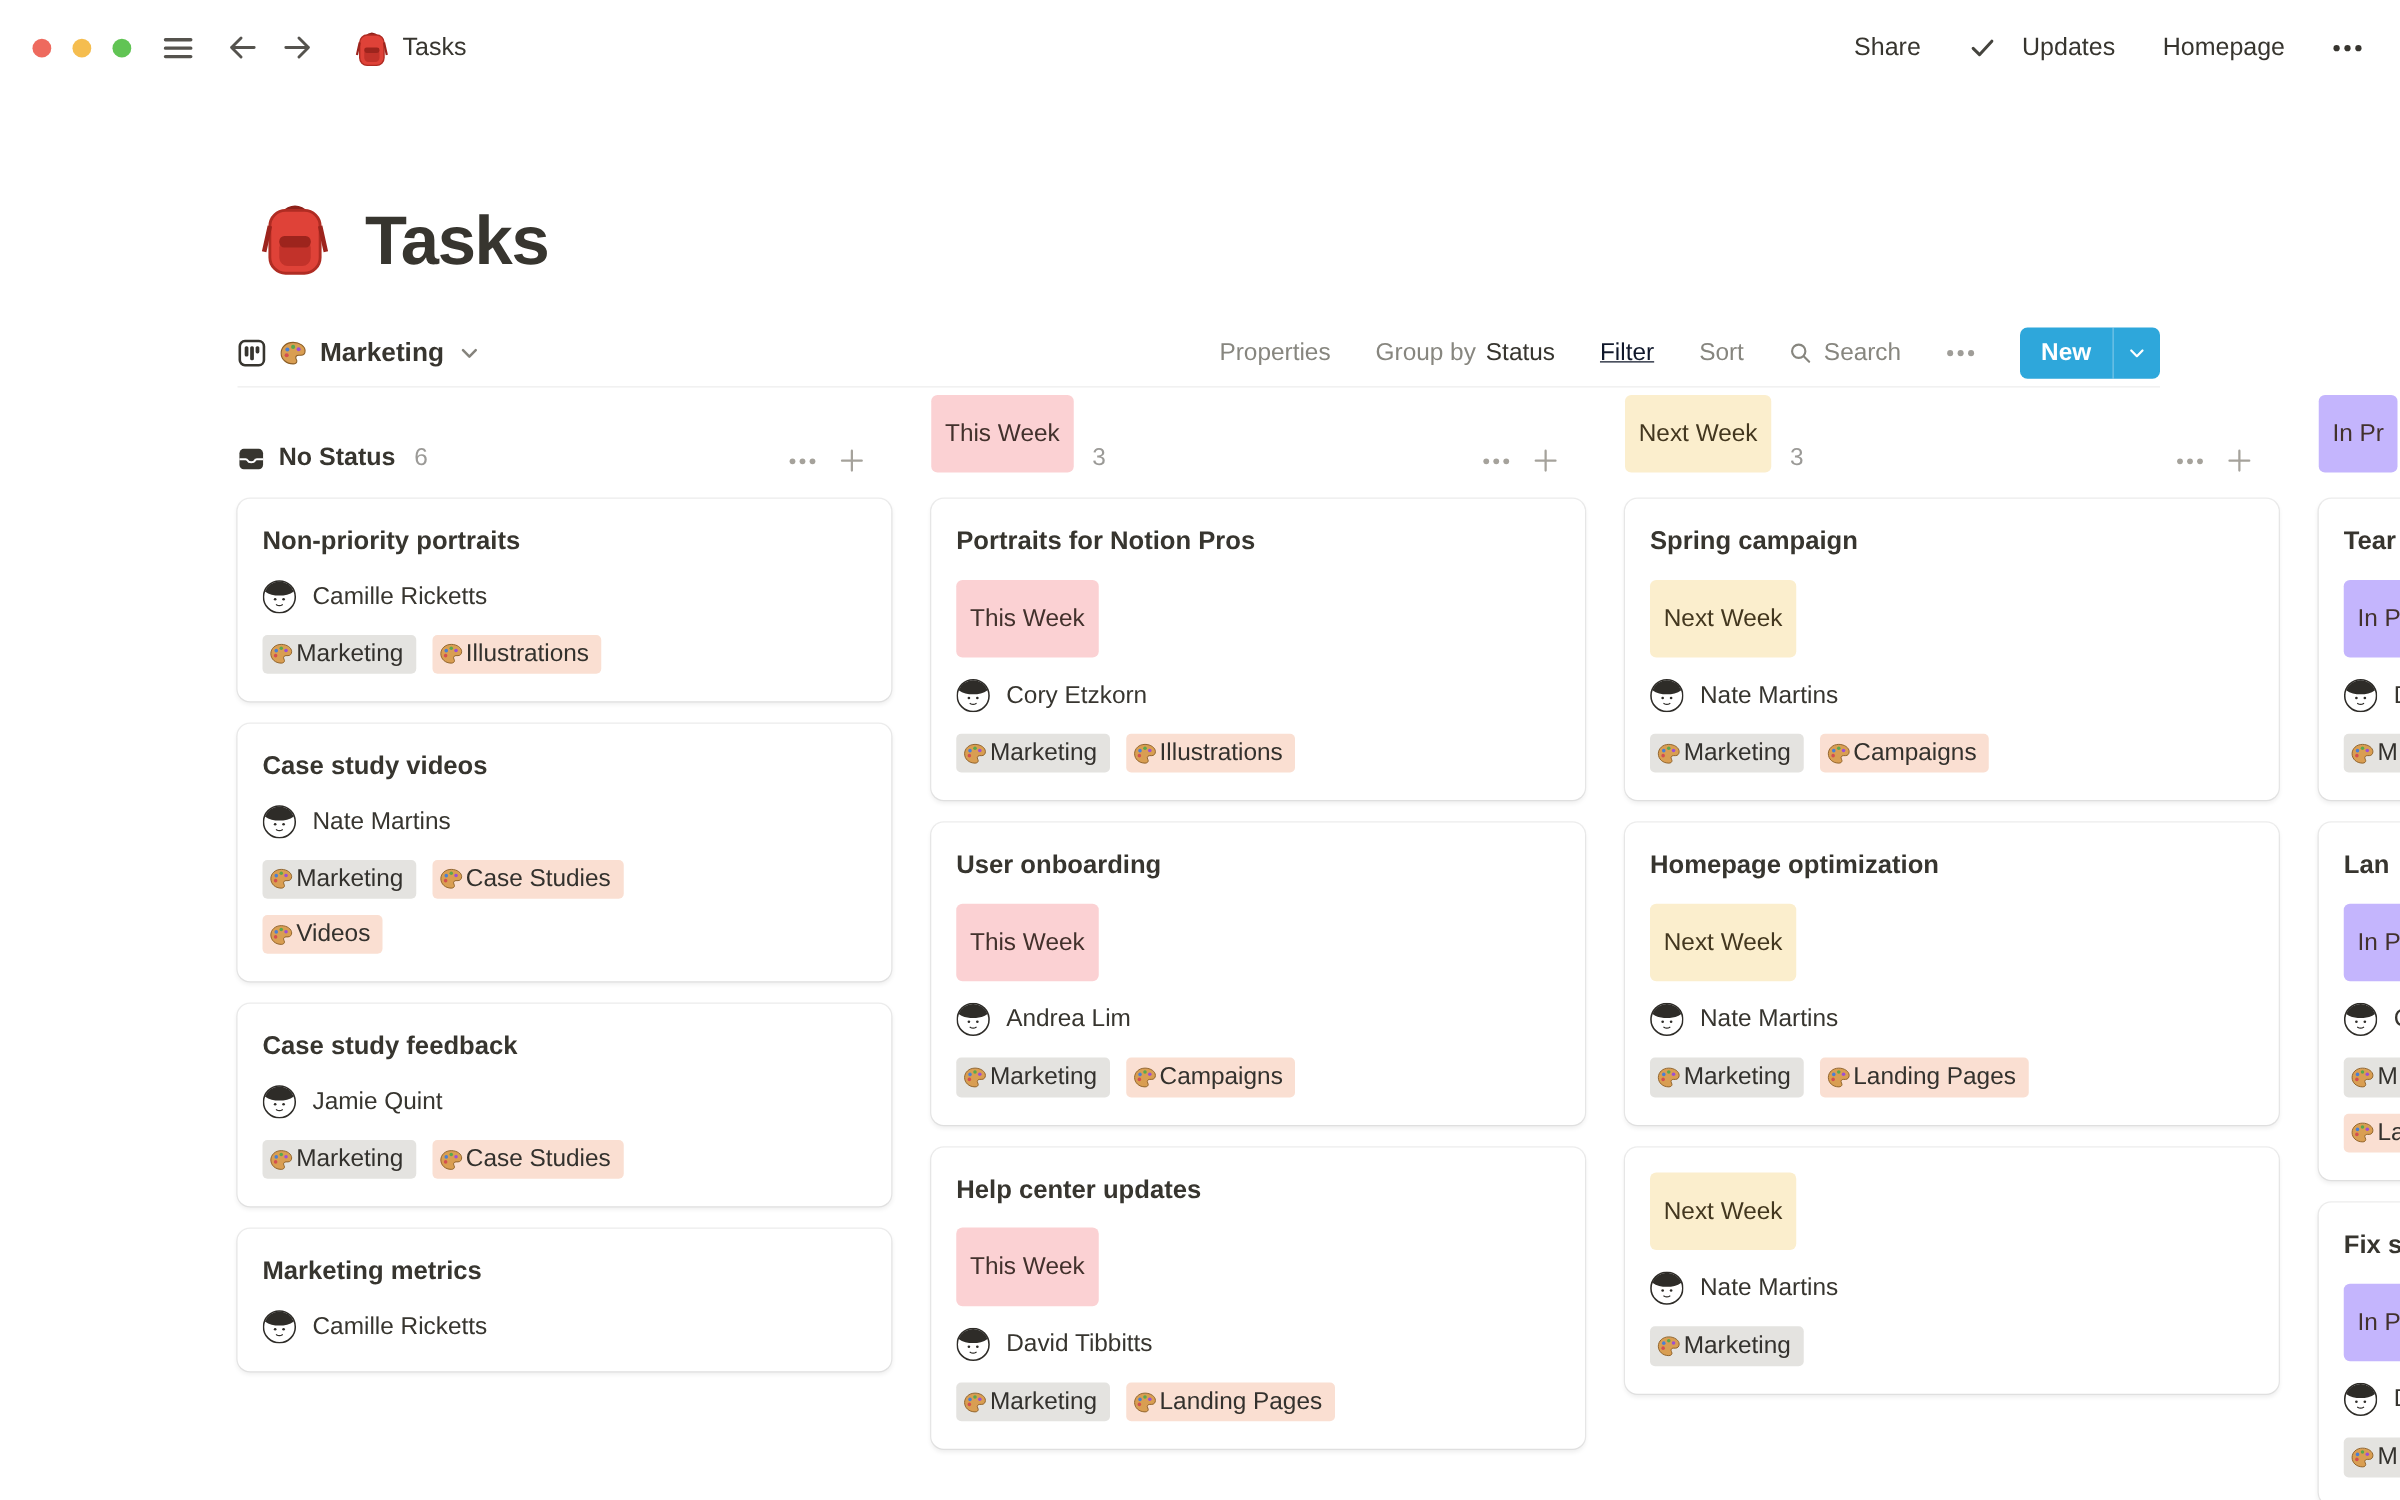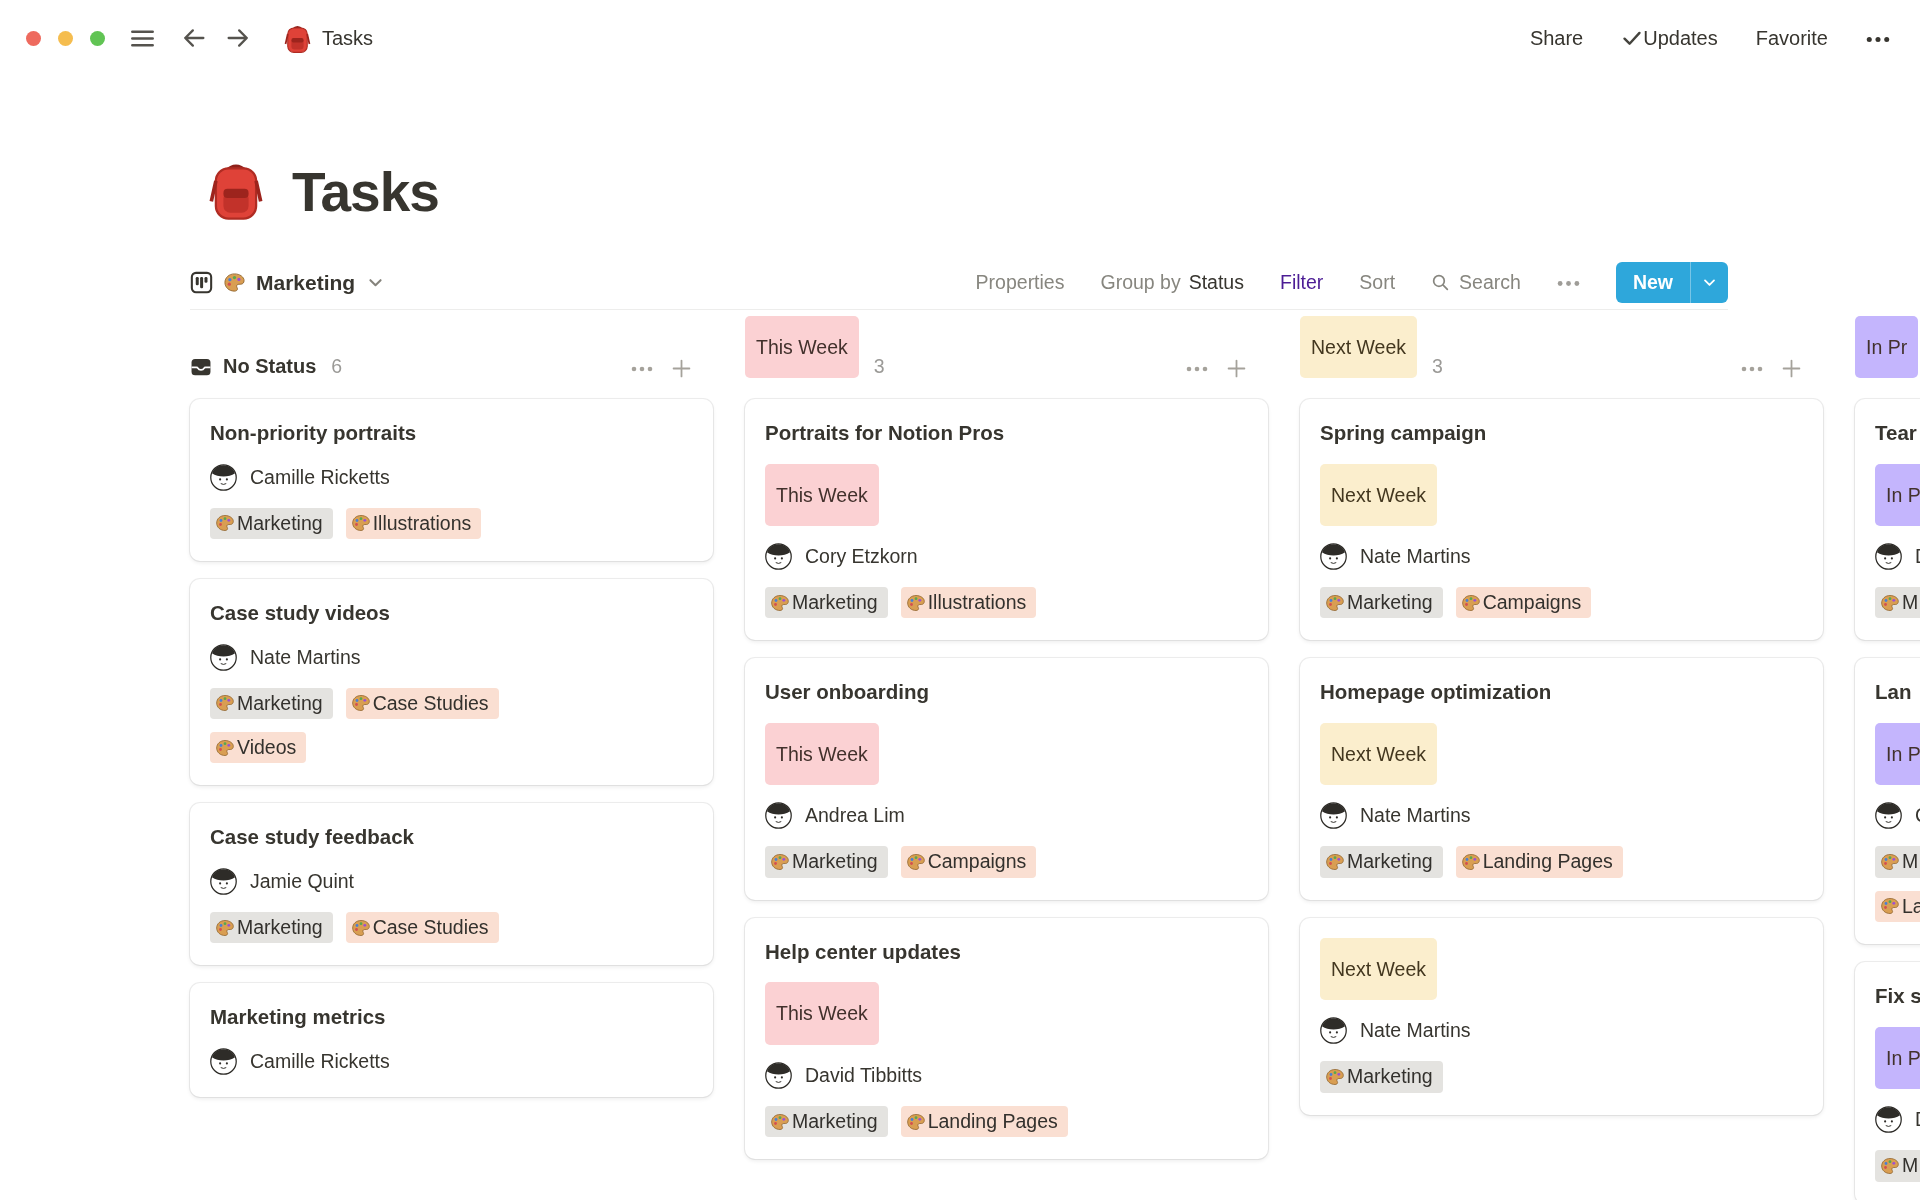--- a/index.html
+++ b/index.html
@@ -11,39 +11,39 @@
   
   .titlebar { height:76px; display:flex; align-items:center; padding:0 30px 0 26px; }
   .lights { display:flex; gap:17px; margin-right:24px; }
   .light { width:15px; height:15px; border-radius:50%; }
   .tb-btn { display:flex; align-items:center; justify-content:center; color:#55534e; }
   .tb-menu { margin-right:24px; }
   .tb-arrow { margin-right:16px; color:#55534e; }
   .doc-crumb { display:flex; align-items:center; gap:11px; margin-left:16px; font-size:20px; font-weight:500; }
   .doc-crumb .bp { width:27px; height:31px; }
   .tb-right { margin-left:auto; display:flex; align-items:center; gap:38px; font-size:20px; color:#37352f; }
-  .updates { display:flex; align-items:center; gap:0; }
+  .updates { display:flex; align-items:center; gap:21px; }
   .dots { color:#37352f; }
 
   
   .page-head { margin:82px 0 0 208px; display:flex; align-items:flex-end; gap:28px; }
   .page-head .bp { width:56px; height:64px; }
   .page-head h1 { font-size:55px; font-weight:700; letter-spacing:-1px; line-height:1.1; }
 
   
   .view-bar { margin:34px 192px 0 190px; height:54px; display:flex; align-items:center;
     border-bottom:1px solid rgba(55,53,47,0.09); }
   .view-sel { display:flex; align-items:center; gap:10px; font-size:21px; font-weight:600; }
   .view-sel .board-ic { width:23px; height:23px; color:#37352f; }
   .view-sel .pal { width:23px; height:23px; }
   .view-sel .chev { width:17px; height:17px; color:#85837c; margin-left:2px; }
   .view-tools { margin-left:auto; display:flex; align-items:center; gap:36px; font-size:19.5px; color:#87867f; }
   .groupby { display:flex; gap:8px; }
   .groupby .gval { color:#37352f; }
-  .filter-on { color:#4c1d95; }
+  .filter-on { color:#0f172a;text-decoration:underline; }
   .searchbox { display:flex; align-items:center; gap:9px; }
   .searchbox .sic { width:19px; height:19px; color:#87867f; }
   .tool-dots { color:#9f9d98; }
   .btn-new { display:flex; align-items:stretch; background:#2ea7db; border-radius:6px; color:#fff;
     font-weight:600; font-size:19.5px; overflow:hidden; height:41px; }
   .btn-new .nm { display:flex; align-items:center; padding:0 17px; }
   .btn-new .nc { display:flex; align-items:center; padding:0 11px; border-left:1px solid rgba(255,255,255,0.35); }
   .btn-new .nc svg { width:15px; height:15px; color:#fff; }
 
   
@@ -171,21 +171,21 @@
     <span>Tasks</span>
   </span>
   <div class="tb-right">
     <span>Share</span>
     <span class="updates">
       <svg class="ic" width="22" height="22" style="color:#45443e">
           <use href="#i-check"></use>
         </svg>
       <span>Updates</span>
     </span>
-    <span>Favorite</span>
+    <span>Homepage</span>
     <span class="dots"><svg class="ic" width="24" height="7">
           <use href="#i-dots"></use>
         </svg></span>
   </div>
 </div>
 
 <div class="page-head">
   <svg class="bp">
       <use href="#i-backpack"></use>
     </svg>

